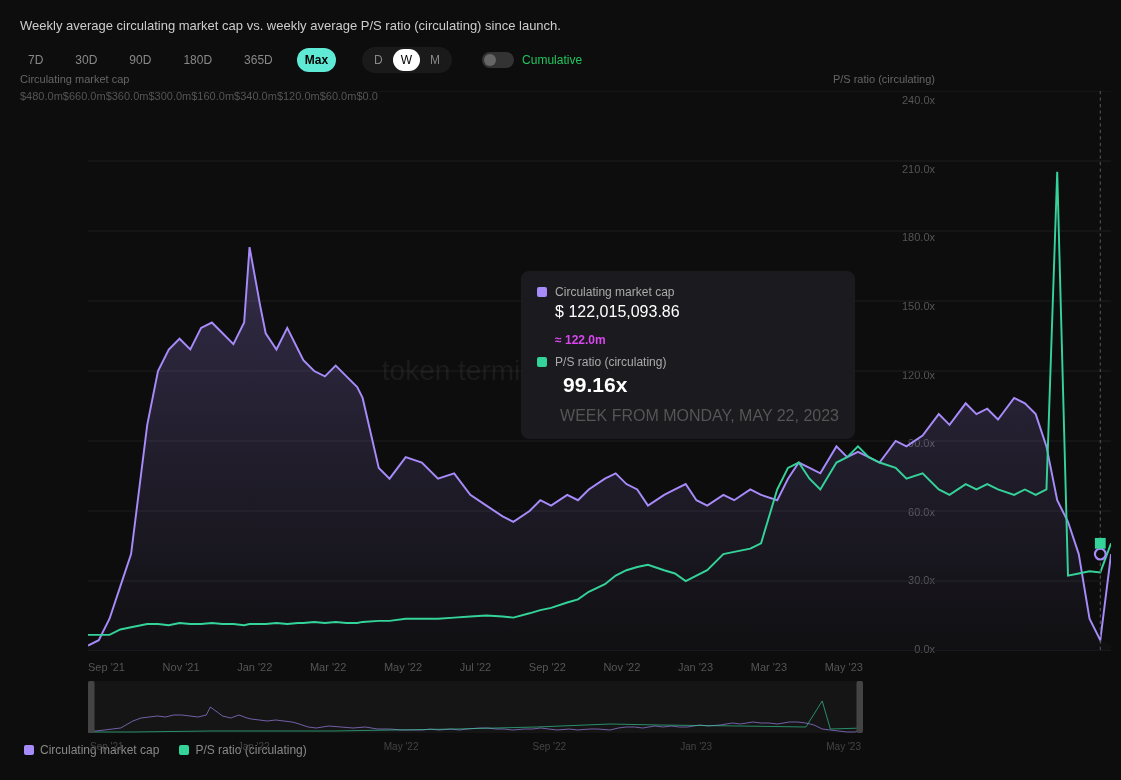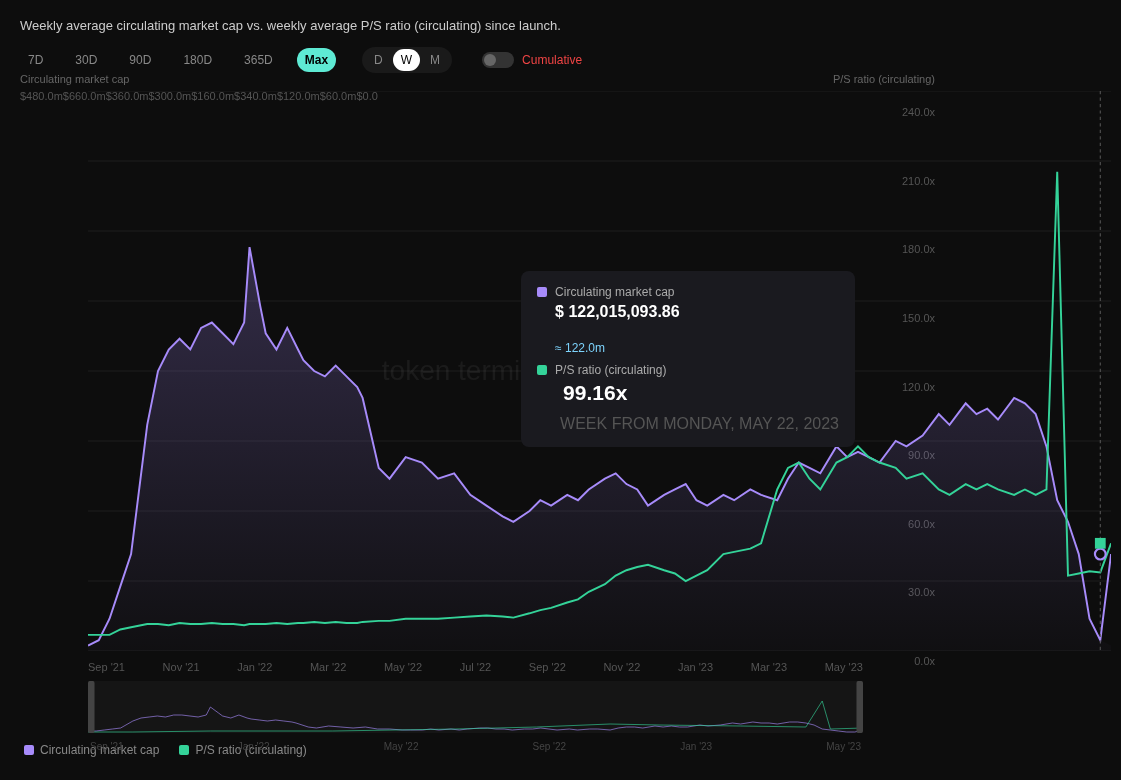--- a/index.html
+++ b/index.html
@@ -89,41 +89,41 @@
       width: 12px;
       height: 12px;
       background: #666;
       border-radius: 50%;
       position: absolute;
       top: 2px;
       left: 2px;
     }
     .toggle-label {
       font-size: 12px;
-      color: #ef4444;
+      color: #22c55e;
     }
     .chart-area {
       position: relative;
       width: 100%;
       height: 560px;
     }
     .y-axis-left {
       position: absolute;
       left: 0;
       top: 0;
       width: 68px;
       height: 100%;
       display: flex;
       flex-direction: row;
       justify-content: space-between;
     }
     .y-axis-right {
       position: absolute;
       right: 0;
-      top: 16px;
+      top: 4px;
       width: 72px;
       height: 100%;
       display: flex;
       flex-direction: column;
       justify-content: space-between;
       align-items: flex-end;
     }
     .y-label {
       font-size: 11px;
       color: #555;
@@ -196,29 +196,30 @@
       border-radius: 2px;
       flex-shrink: 0;
     }
     .tooltip-label {
       font-size: 12px;
       color: #aaa;
     }
     .tooltip-value-main {
       font-size: 16px;
       color: #fff;
-      font-weight: 700;
-      margin-bottom: 20px;
+      font-weight: 400;
+      margin-bottom: 12px;
       margin-left: 18px;
     }
     .tooltip-value-sub {
       font-size: 12px;
-      color: #7dd3fc;
+      color: #d946ef;
       margin-bottom: 8px;
       margin-left: 18px;
+      font-weight: bold;
     }
     .tooltip-ps-value {
       font-size: 21px;
       color: #fff;
       font-weight: 700;
       margin-left: 26px;
       margin-bottom: 10px;
     }
     .tooltip-date {
       font-size: 16px;

